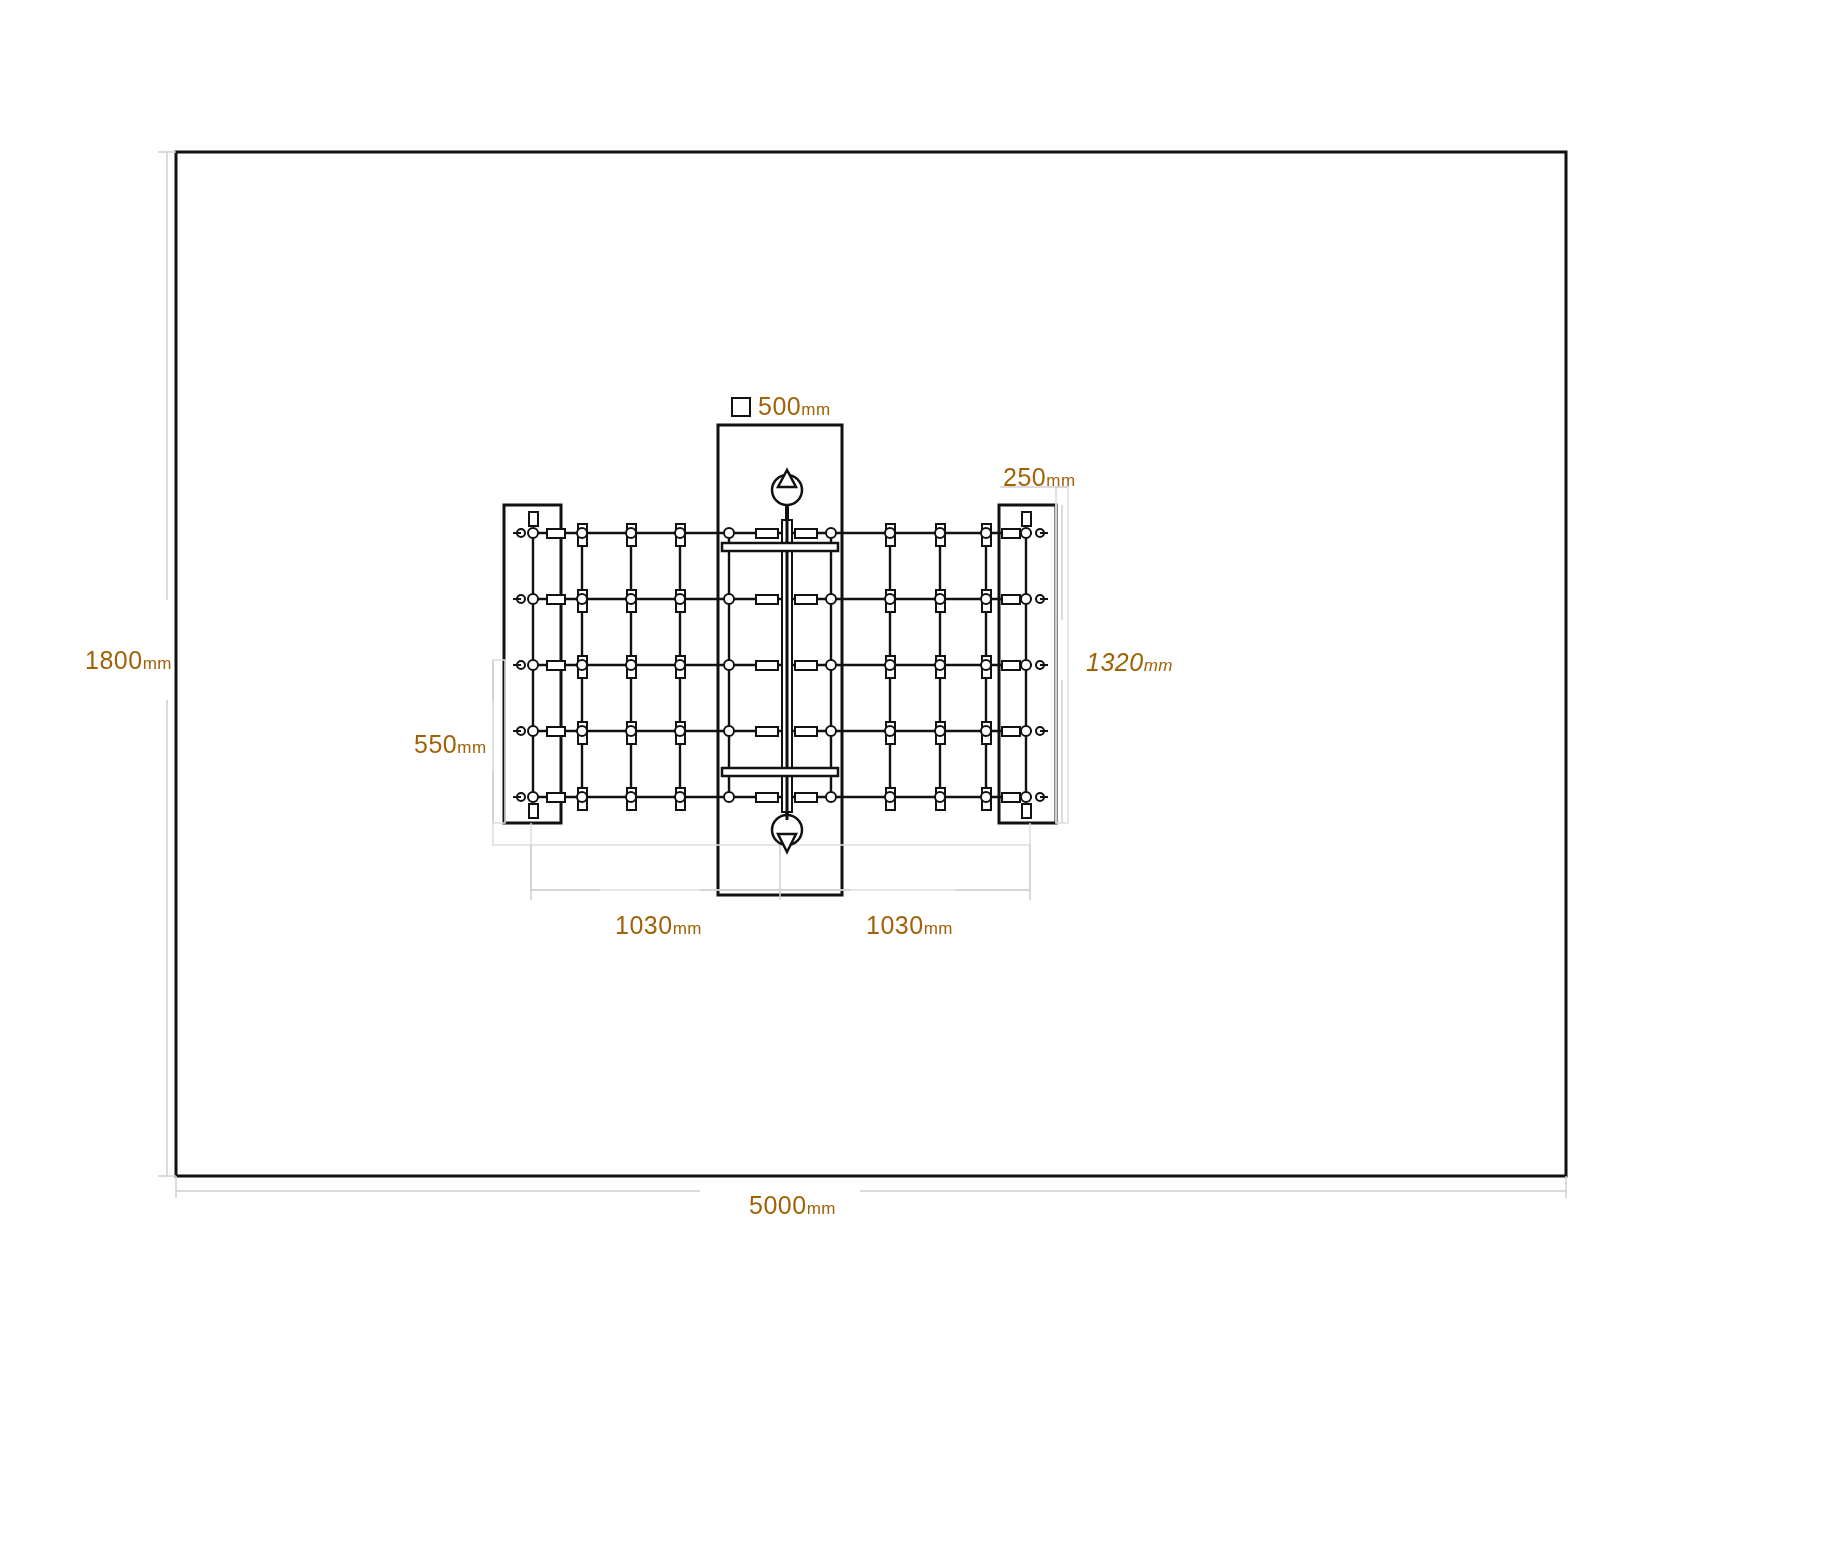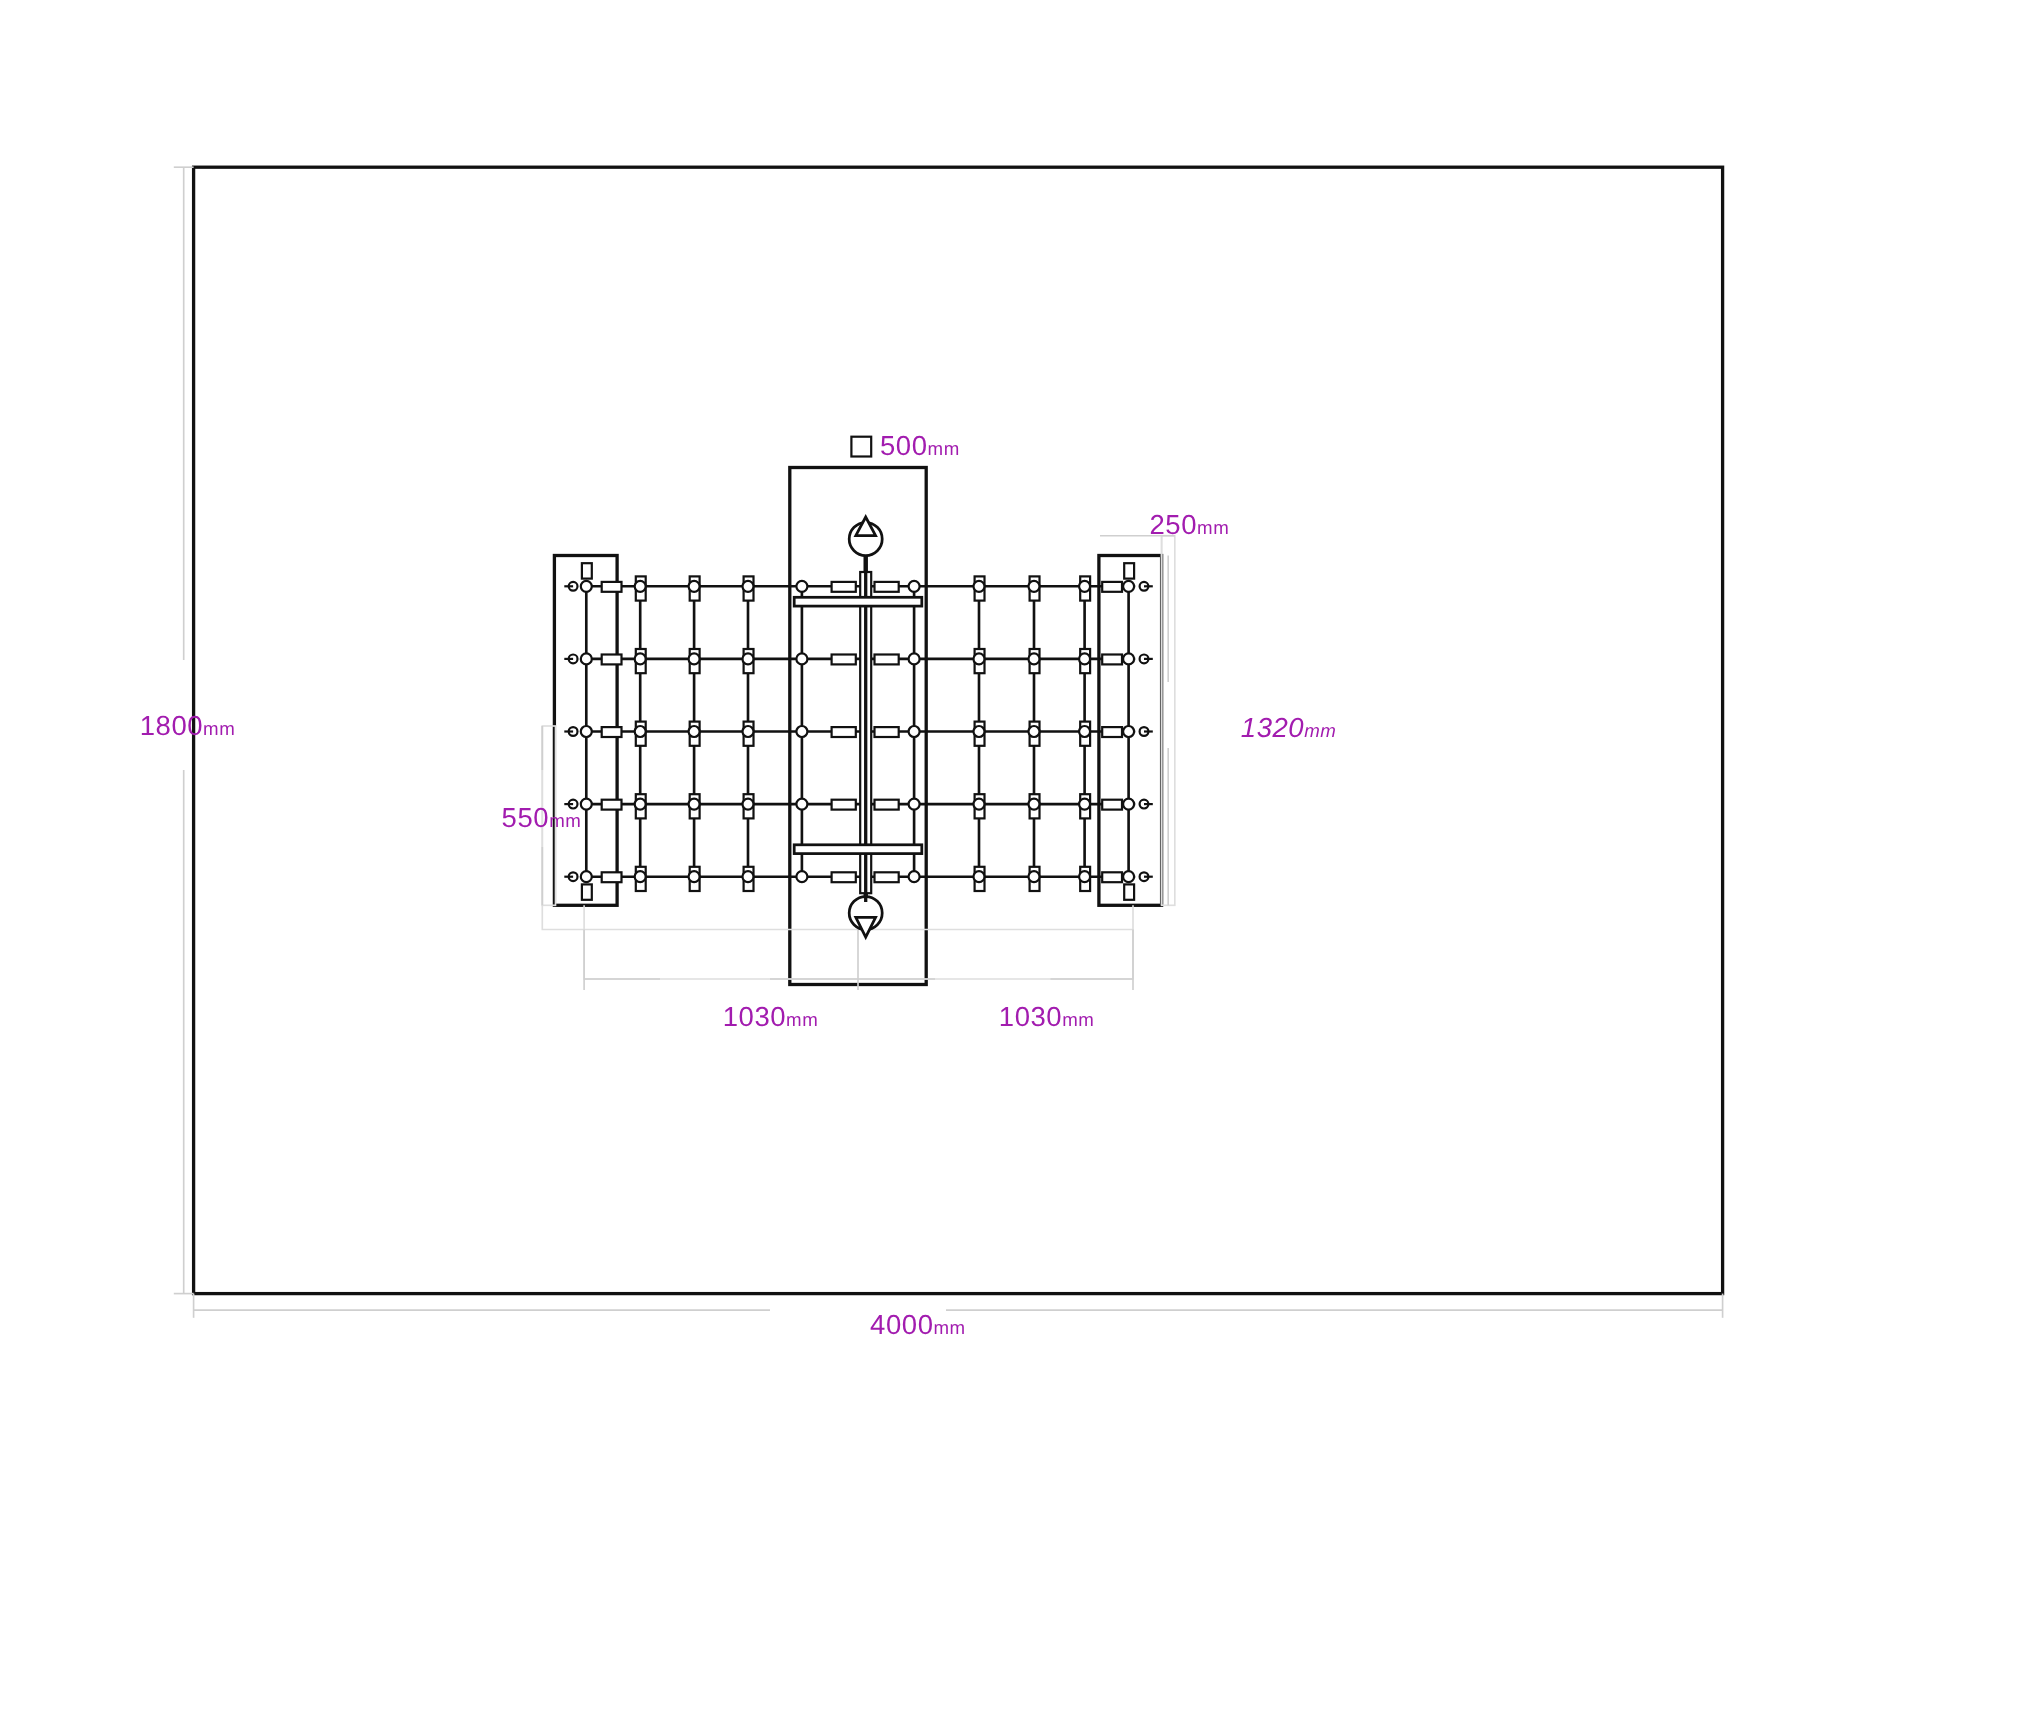--- a/index.html
+++ b/index.html
@@ -22,23 +22,22 @@
     position: absolute;
     left: 0;
     top: 0;
     width: 1843px;
     height: 1559px;
   }
   .dim-label {
     position: absolute;
     font-size: 25px;
     letter-spacing: 0.5px;
-    color: #a21caf;
+    color: #a16207;
     white-space: nowrap;
-    margin-left: 42px;
   }
   .dim-label .unit {
     font-size: 17px;
   }
   .sq-glyph {
     display: inline-block;
     width: 16px;
     height: 16px;
     border: 2px solid #111111;
     margin-right: 7px;
@@ -317,16 +316,16 @@
 
   <div class="dim-label" style="left:866px; top:911px;">
     <span>1030</span><span class="unit">mm</span>
   </div>
 
   <div class="dim-label" style="left:85px; top:646px;">
     <span>1800</span><span class="unit">mm</span>
   </div>
 
   <div class="dim-label" style="left:749px; top:1191px;">
-    <span>4000</span><span class="unit">mm</span>
+    <span>5000</span><span class="unit">mm</span>
   </div>
 
 </div>
 
 </body></html>

